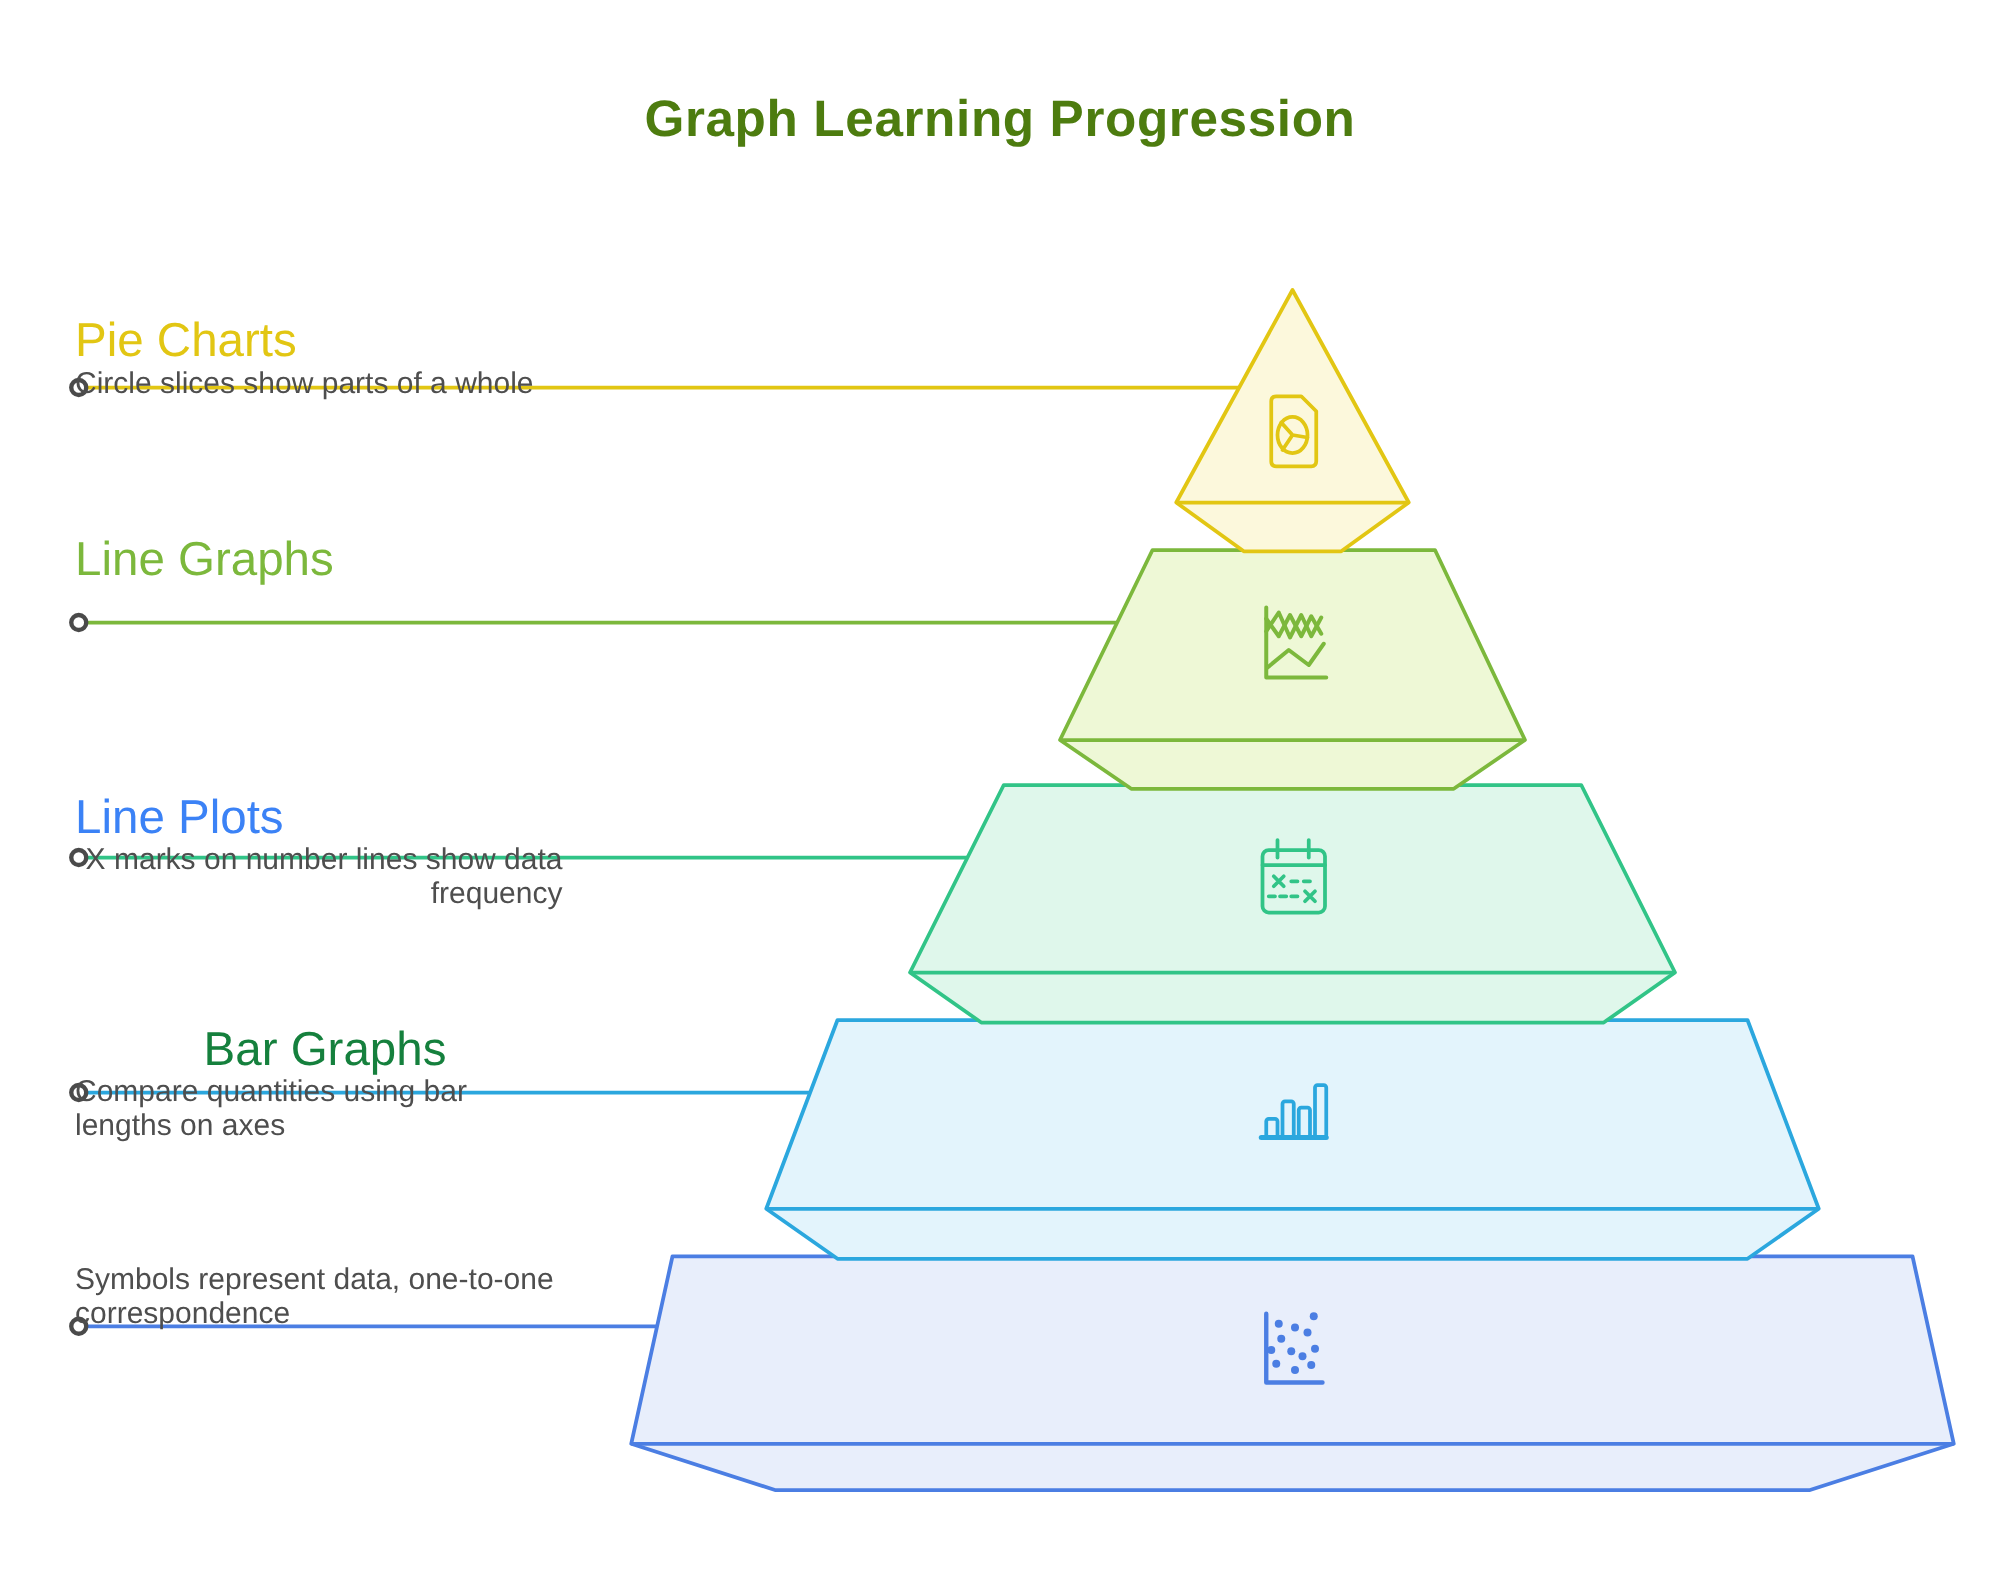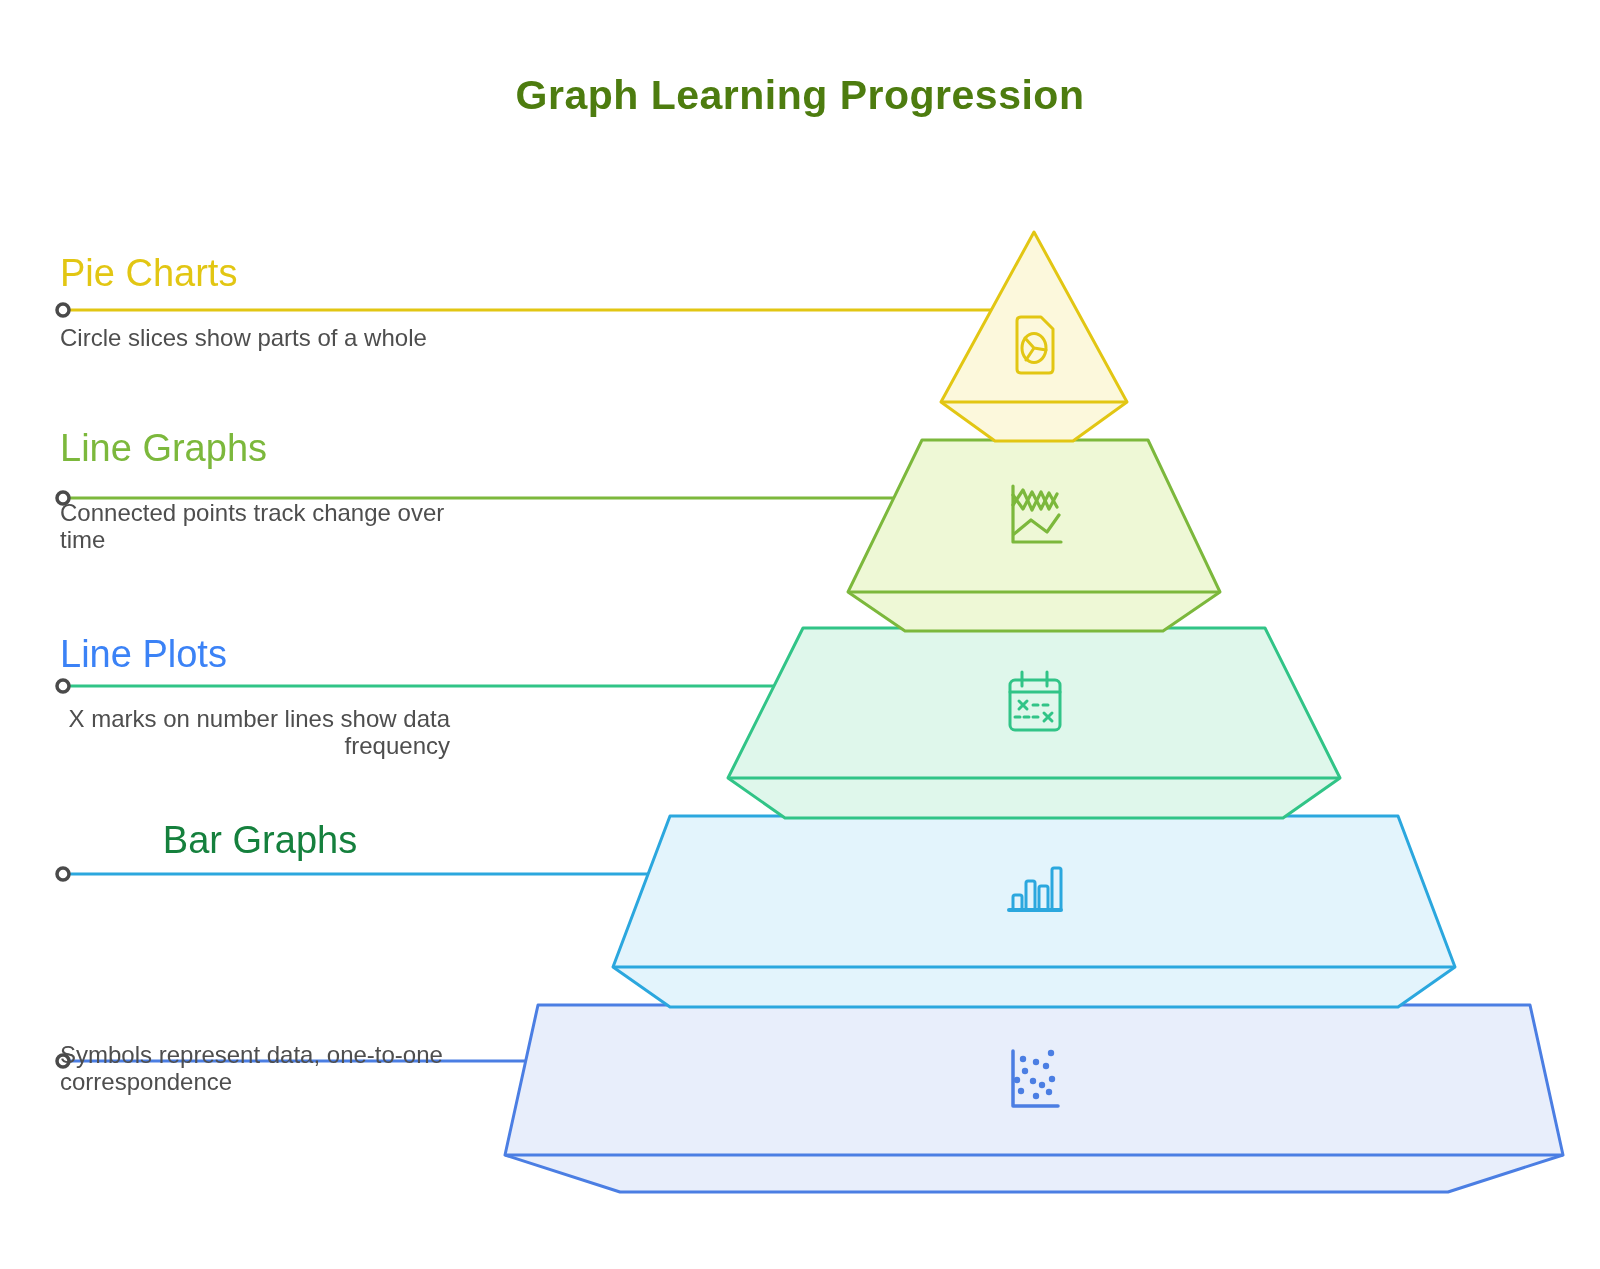--- a/index.html
+++ b/index.html
@@ -28,21 +28,20 @@
     position:absolute;
     left:60px;
     width:400px;
   }
   .label-title{
     font-size:38px;
     font-weight:400;
     line-height:40px;
   }
   .label-desc{
-    margin-top:31px;
     font-size:24px;
     line-height:27px;
     color:#4E4E4E;
     max-width:390px;
   }
 </style>
 </head>
 <body>
 
 <div class="canvas">
@@ -143,29 +142,29 @@
     </g>
   </svg>
 
   <div class="label-block" style="top:253px">
     <div class="label-title" style="color: rgb(226, 198, 19);">Pie Charts</div>
     <div class="label-desc" style="color: rgb(78, 78, 78);">Circle slices show parts of a whole</div>
   </div>
 
   <div class="label-block" style="top:428px">
     <div class="label-title" style="color: rgb(124, 184, 60);">Line Graphs</div>
-    <div class="label-desc" style="color: rgb(78, 78, 78);">Connected points track change over time</div>
   </div>
 
   <div class="label-block" style="top:634px">
     <div class="label-title" style="color: #3b82f6;">Line Plots</div>
     <div class="label-desc" style="color: rgb(78, 78, 78); text-align: right;">X marks on number lines show data frequency</div>
   </div>
 
   <div class="label-block" style="top:820px">
     <div class="label-title" style="color: #15803d; text-align: center;">Bar Graphs</div>
+    <div class="label-desc" style="color: rgb(78, 78, 78);">Compare quantities using bar lengths on axes</div>
   </div>
 
   <div class="label-block" style="top:1010px">
     <div class="label-desc" style="color: rgb(78, 78, 78);">Symbols represent data, one-to-one correspondence</div>
   </div>
 
 </div>
 
 </body></html>

